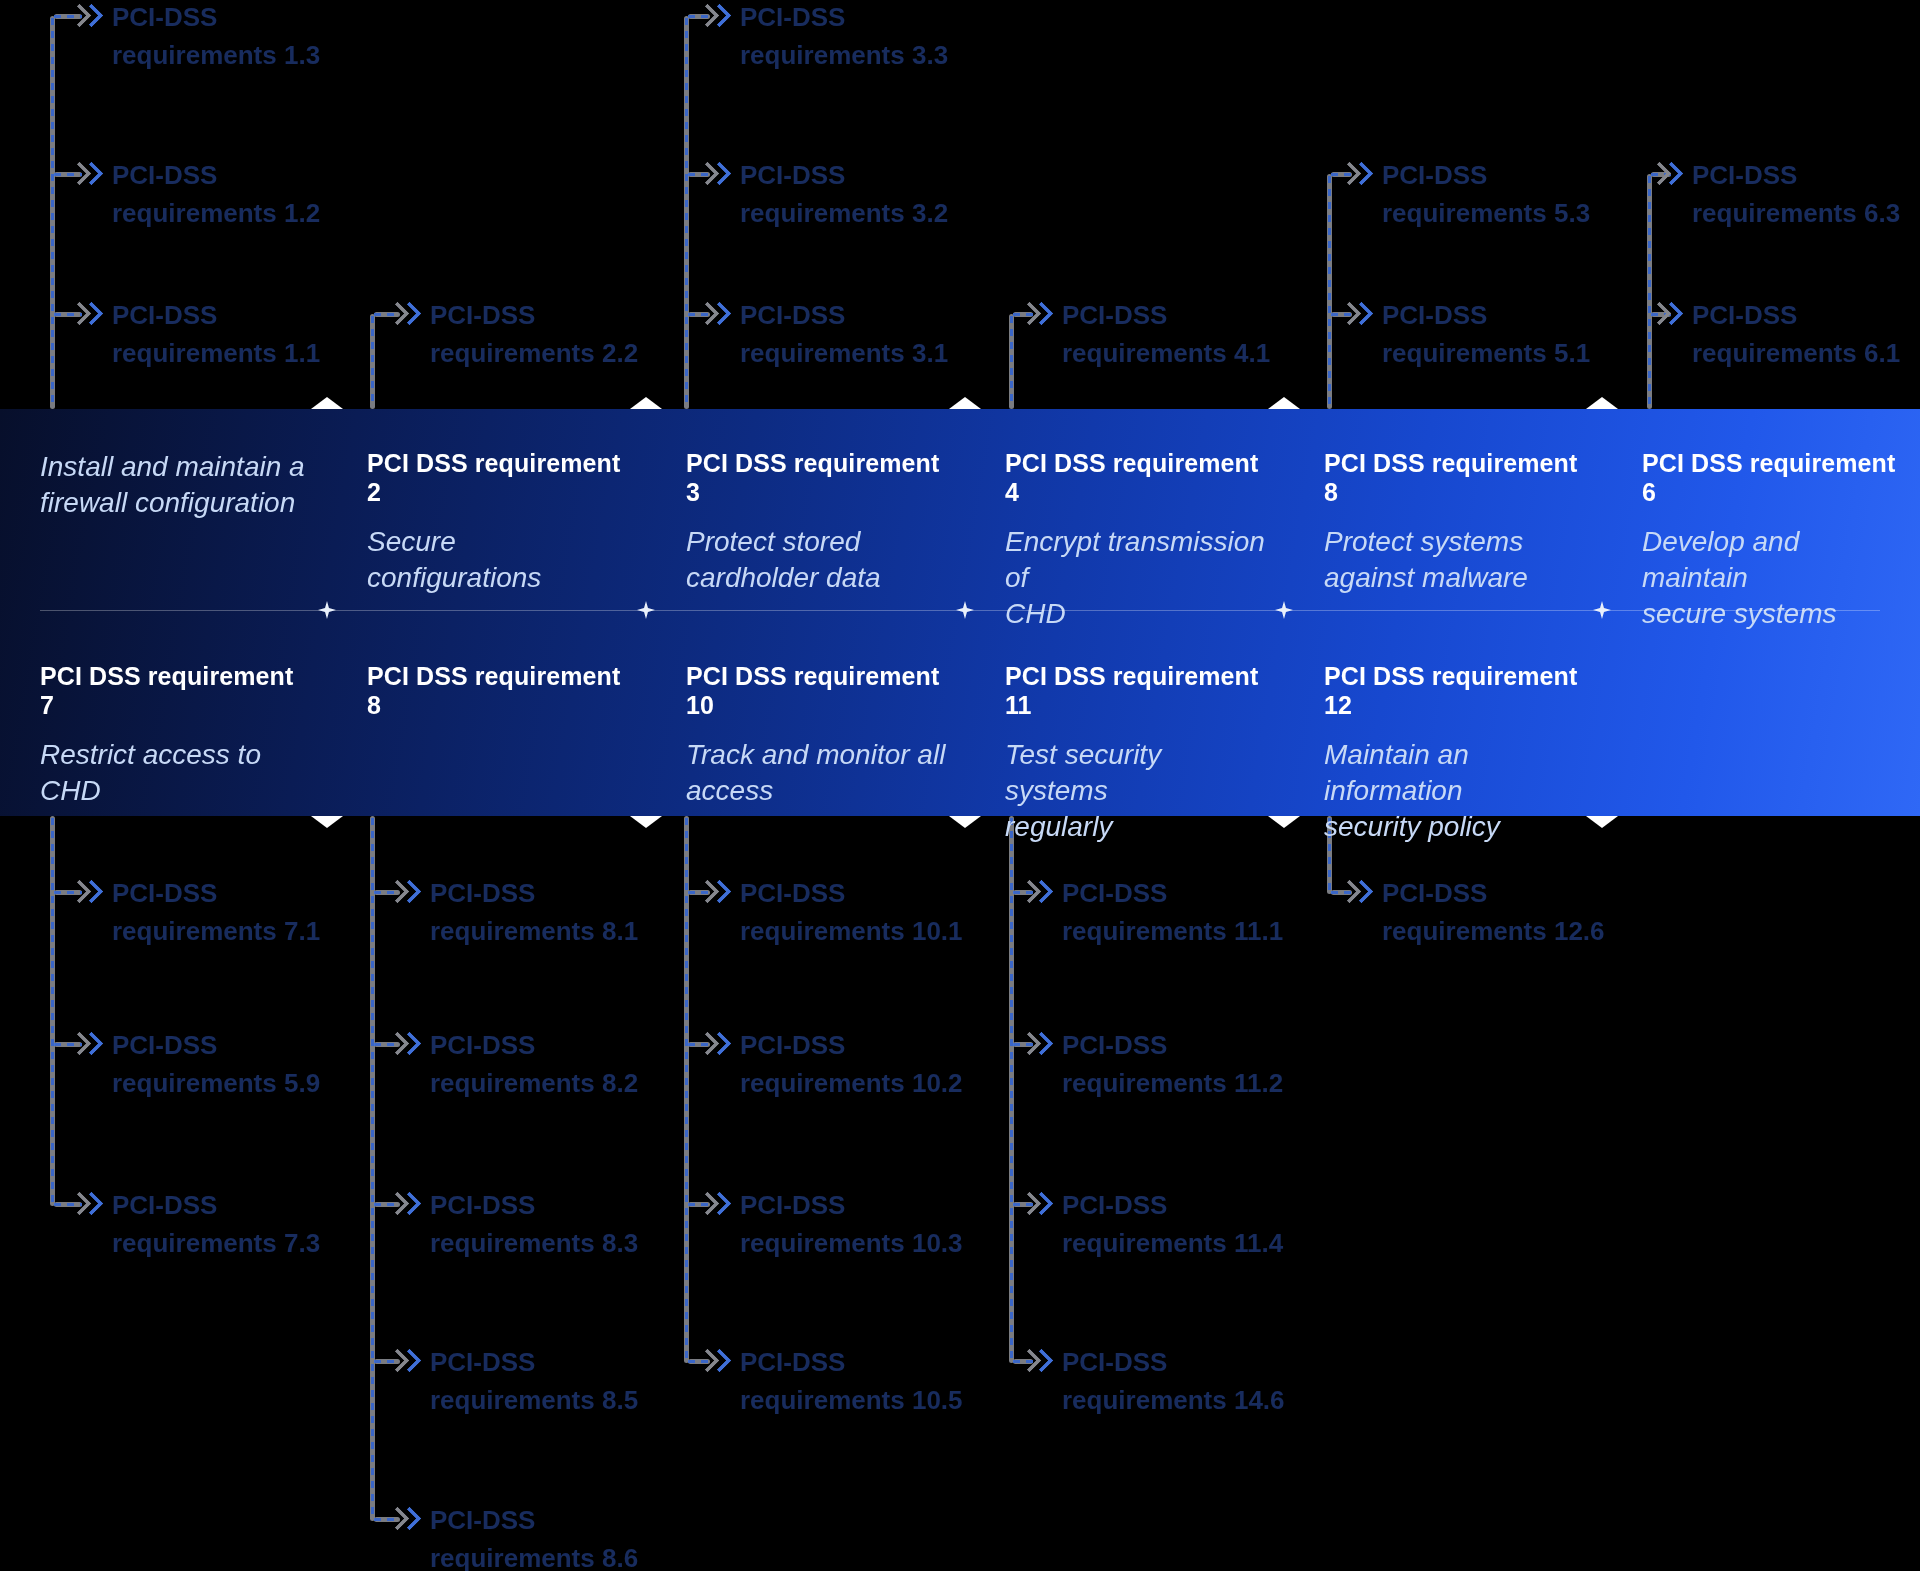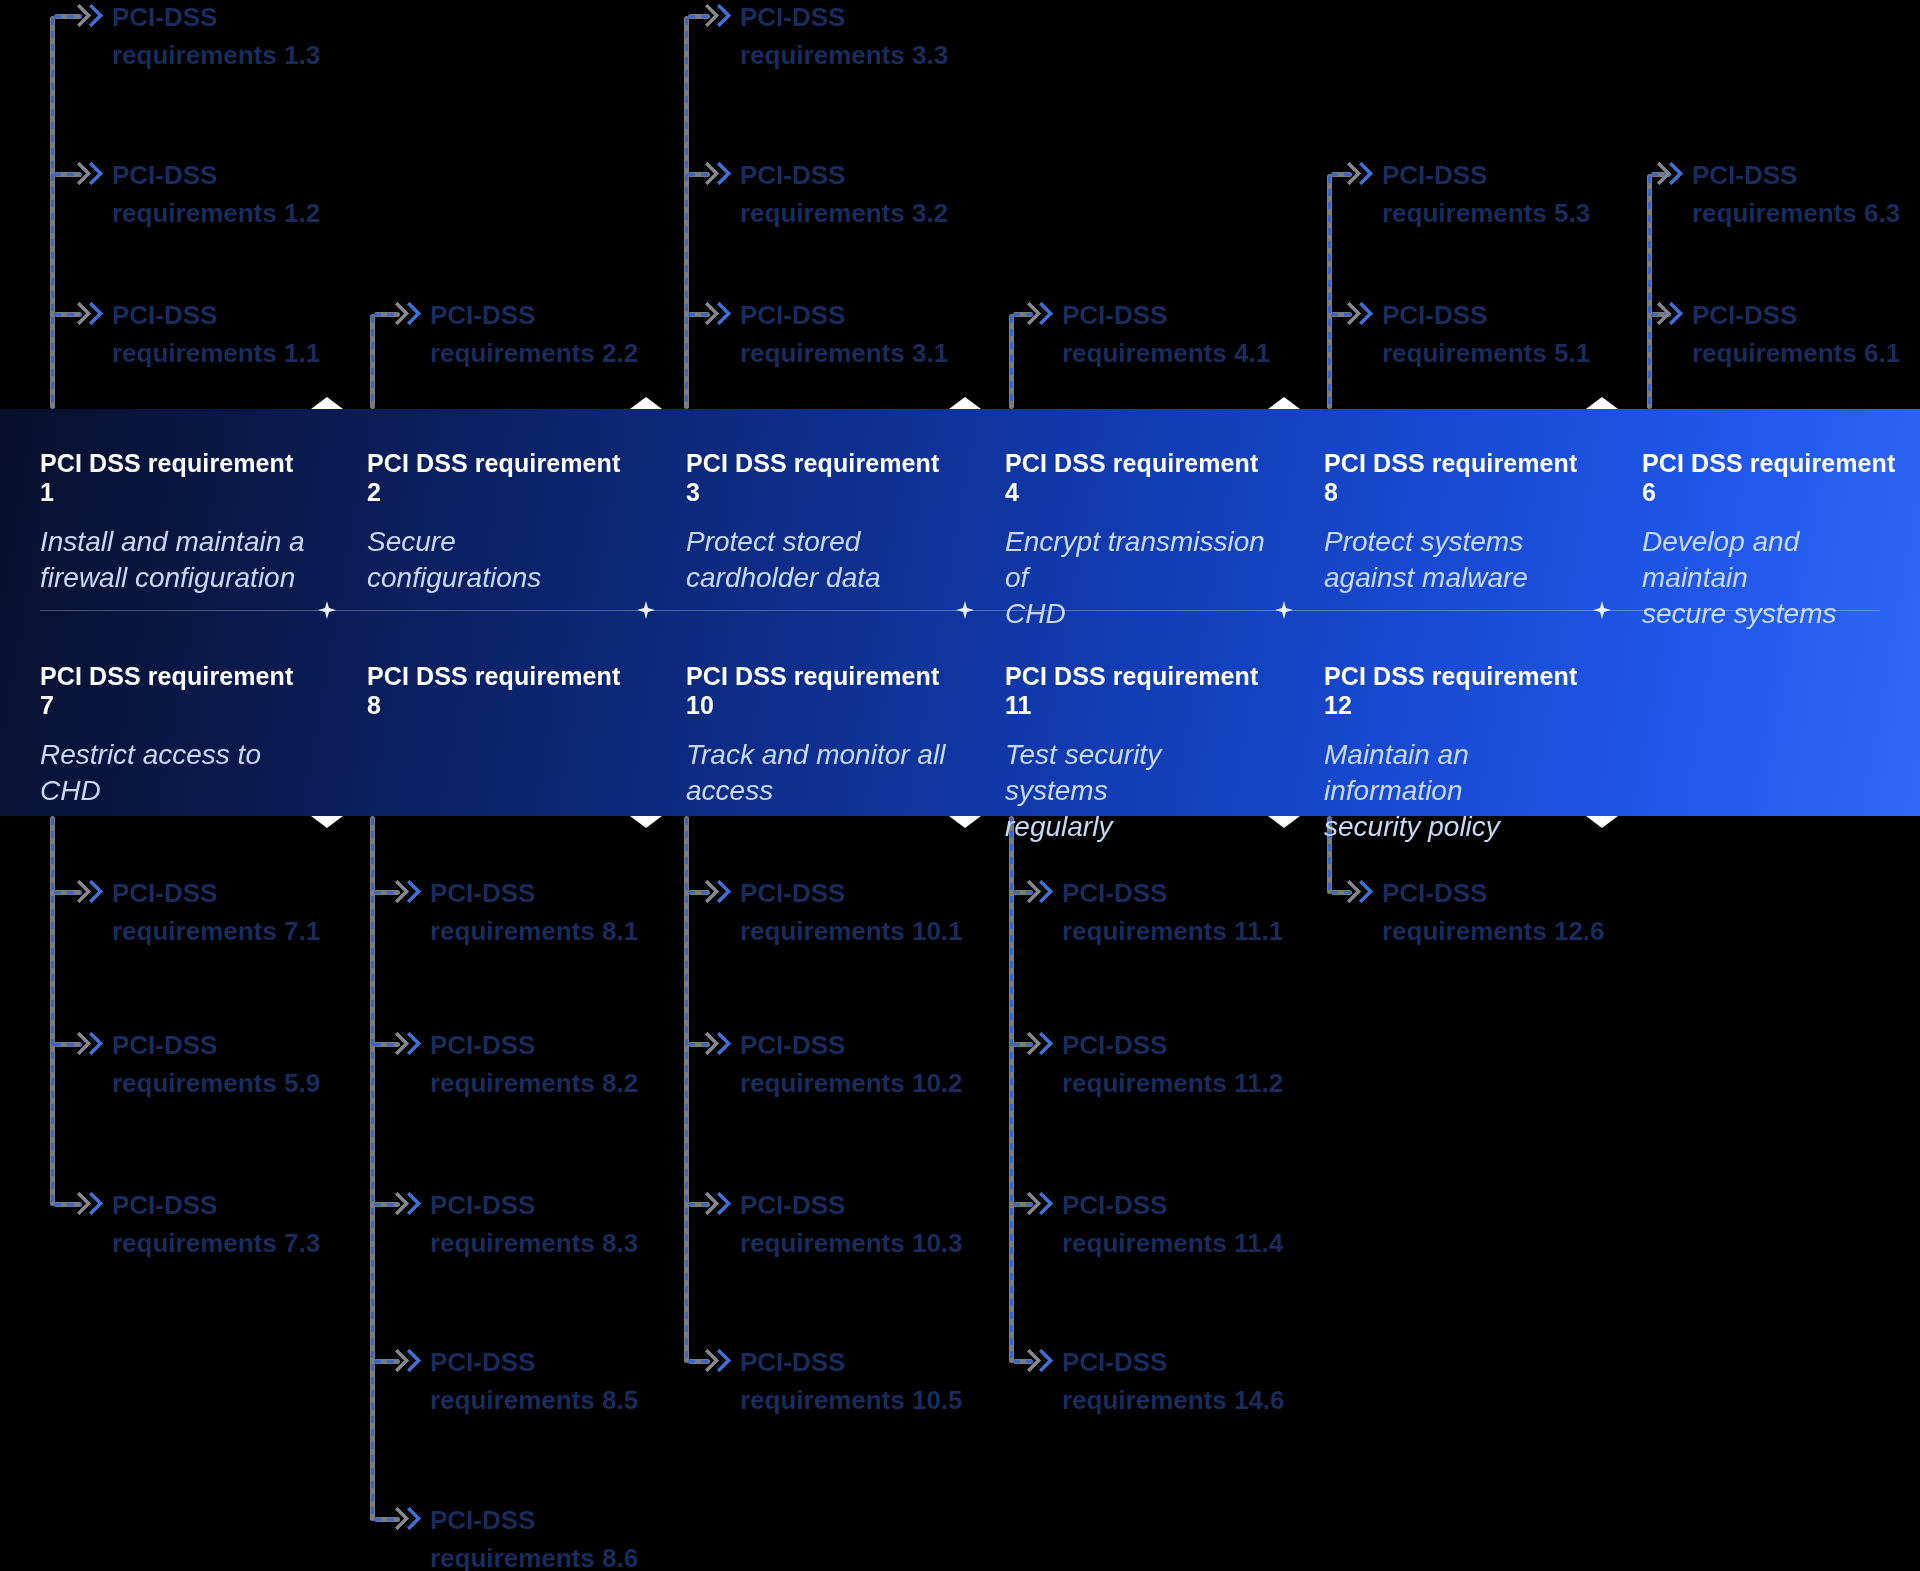--- a/index.html
+++ b/index.html
@@ -139,21 +139,20 @@
       <span class="chev chev-blue" style="left: 1033px; top: 1352px;"></span>
       <div class="vline" style="left: 1327px; top: 816px; height: 78px;"></div>
       <div class="hline" style="left: 1331px; top: 890px; width: 21px;"></div>
       <span class="chev chev-gray" style="left: 1341px; top: 883px;"></span>
       <span class="chev chev-blue" style="left: 1353px; top: 883px;"></span>
     </div>
 
   <div class="band" id="band">
     <div class="band-row band-row-1" id="band-row-1">
         <div class="card" style="left: 0px; width: 327px;">
-          <h2 class="card-title">PCI DSS requirement 1</h2>
           <p class="card-desc">Install and maintain a
 firewall configuration</p>
         </div>
         <div class="card" style="left: 327px; width: 319px;">
           <h2 class="card-title">PCI DSS requirement 2</h2>
           <p class="card-desc">Secure configurations</p>
         </div>
         <div class="card" style="left: 646px; width: 319px;">
           <h2 class="card-title">PCI DSS requirement 3</h2>
           <p class="card-desc">Protect stored

